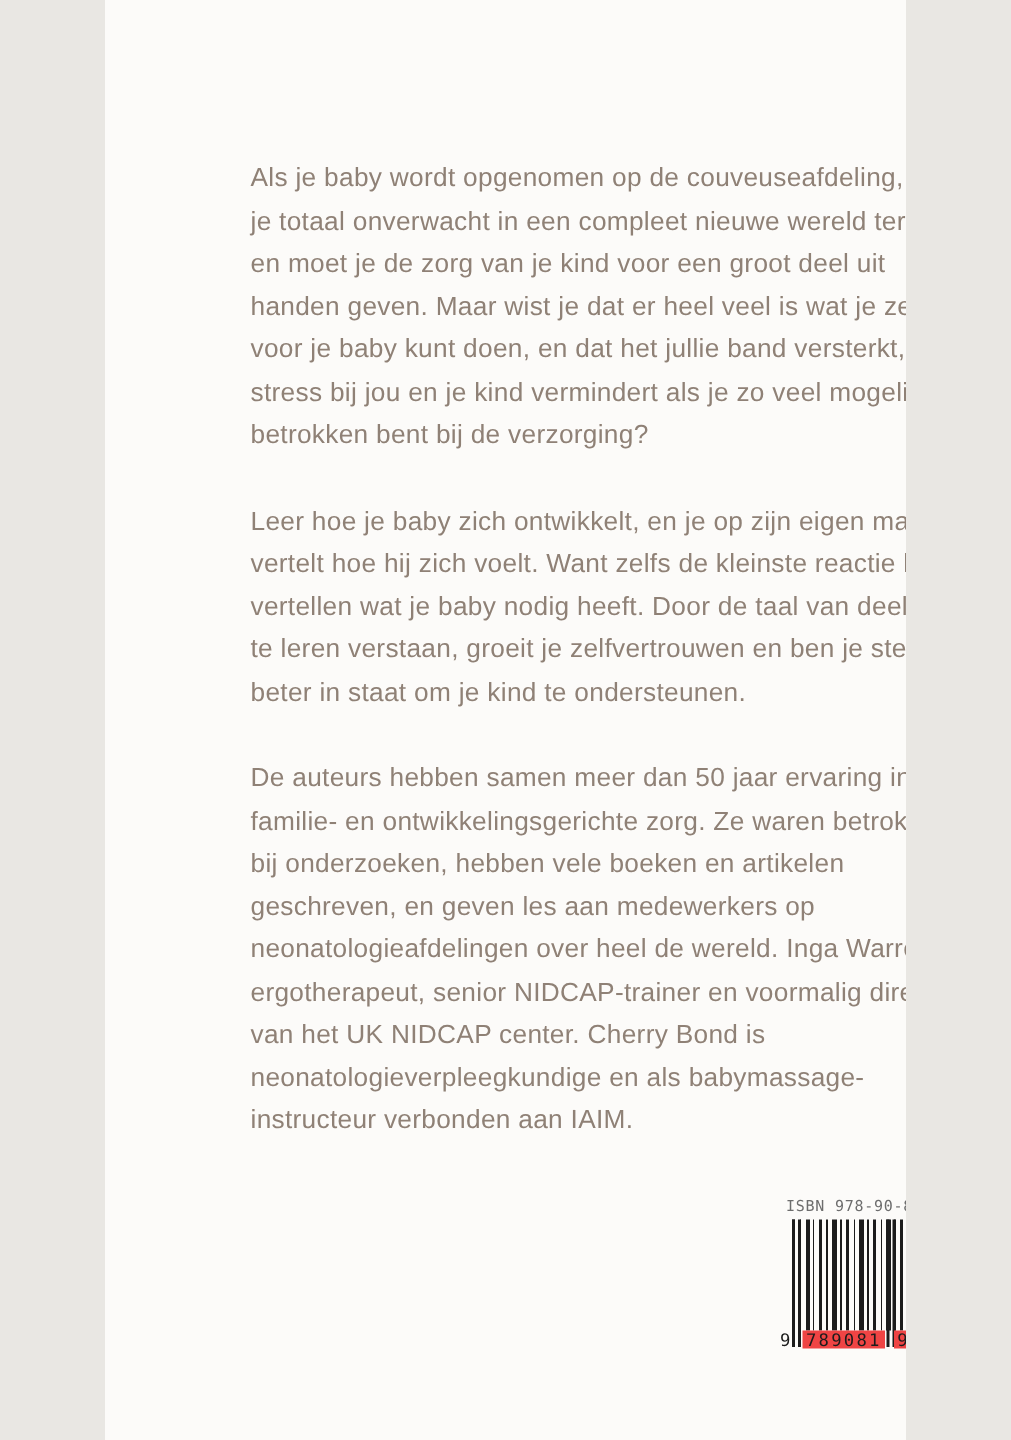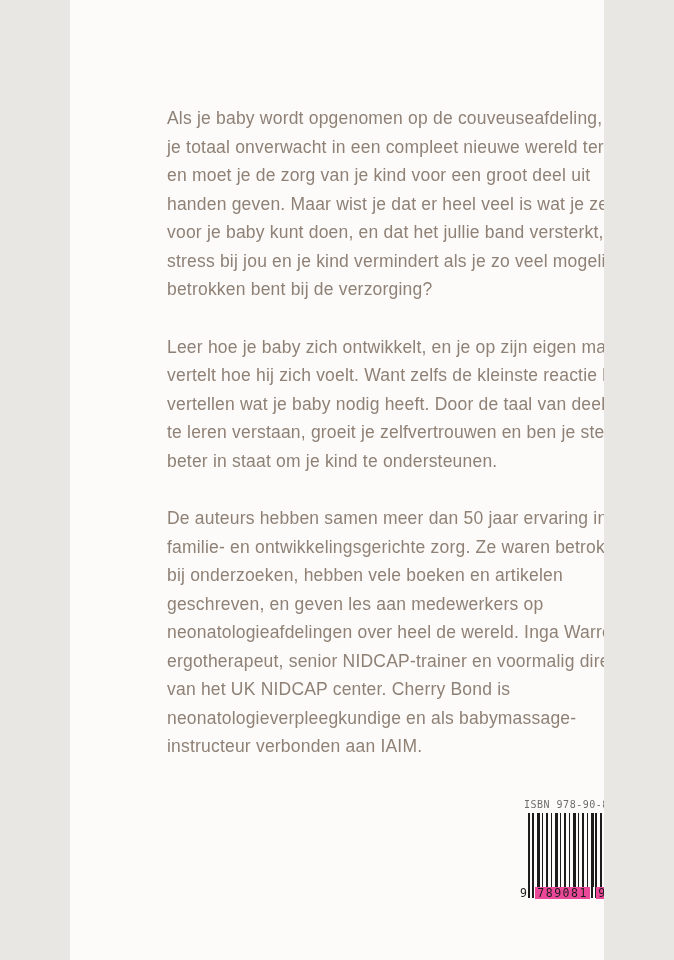--- a/index.html
+++ b/index.html
@@ -88,21 +88,21 @@
     right: -8px;
     display: flex;
     justify-content: space-between;
     align-items: flex-end;
     font-family: "DejaVu Sans Mono", monospace;
     font-size: 11.5px;
     color: #1c1c1c;
     line-height: 12px;
   }
   .digits-row span {
-    background: #ec4899;
+    background: #ef4444;
     padding: 0 2px;
     letter-spacing: 1.5px;
   }
   .digits-row .first-digit {
     background: transparent;
     letter-spacing: 0;
   }
   .digits-row .arrow {
     background: transparent;
     letter-spacing: 0;

